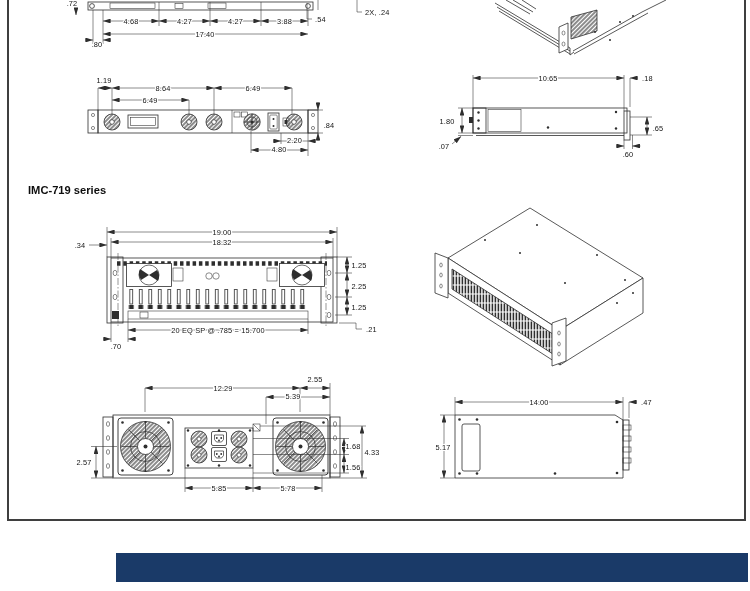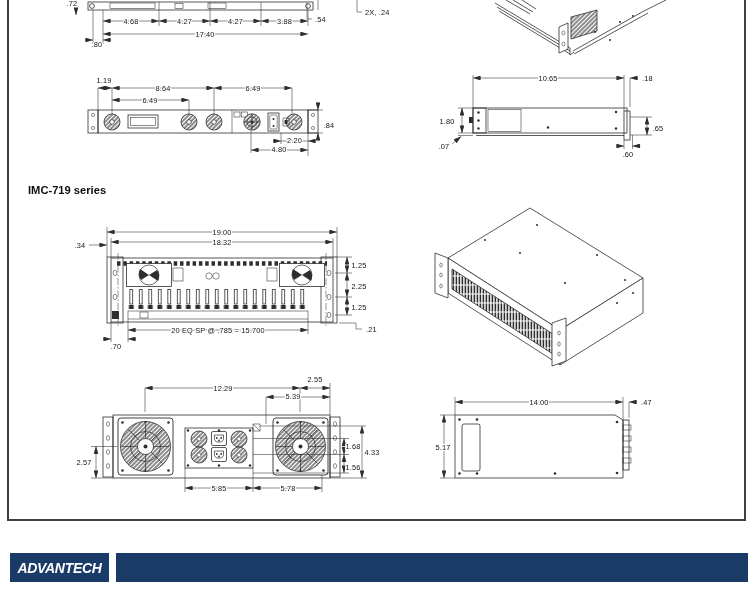--- a/index.html
+++ b/index.html
@@ -448,16 +448,15 @@
       <line x1="199" y1="17" x2="199" y2="33" class="tn"></line>
       <line x1="25" y1="30" x2="10" y2="30" class="tn"></line>
         <line x1="25" y1="93" x2="10" y2="93" class="tn"></line>
       <line x1="14" y1="30" x2="14" y2="93" class="tn" marker-start="url(#ar)" marker-end="url(#ar)"></line>
       <text class="dim" x="109" y="19.6">14.00</text>
       <text class="dim as" x="211" y="19.6">.47</text>
       <text class="dim" x="13" y="65">5.17</text>
     </g>
   </svg>
 
-  <div id="logo-box" style="background: rgb(26, 58, 104);">ADVANTECH</div>
   <div id="footer-bar" style="background: rgb(26, 58, 104);"></div>
 
 </div>
 
 </body></html>

